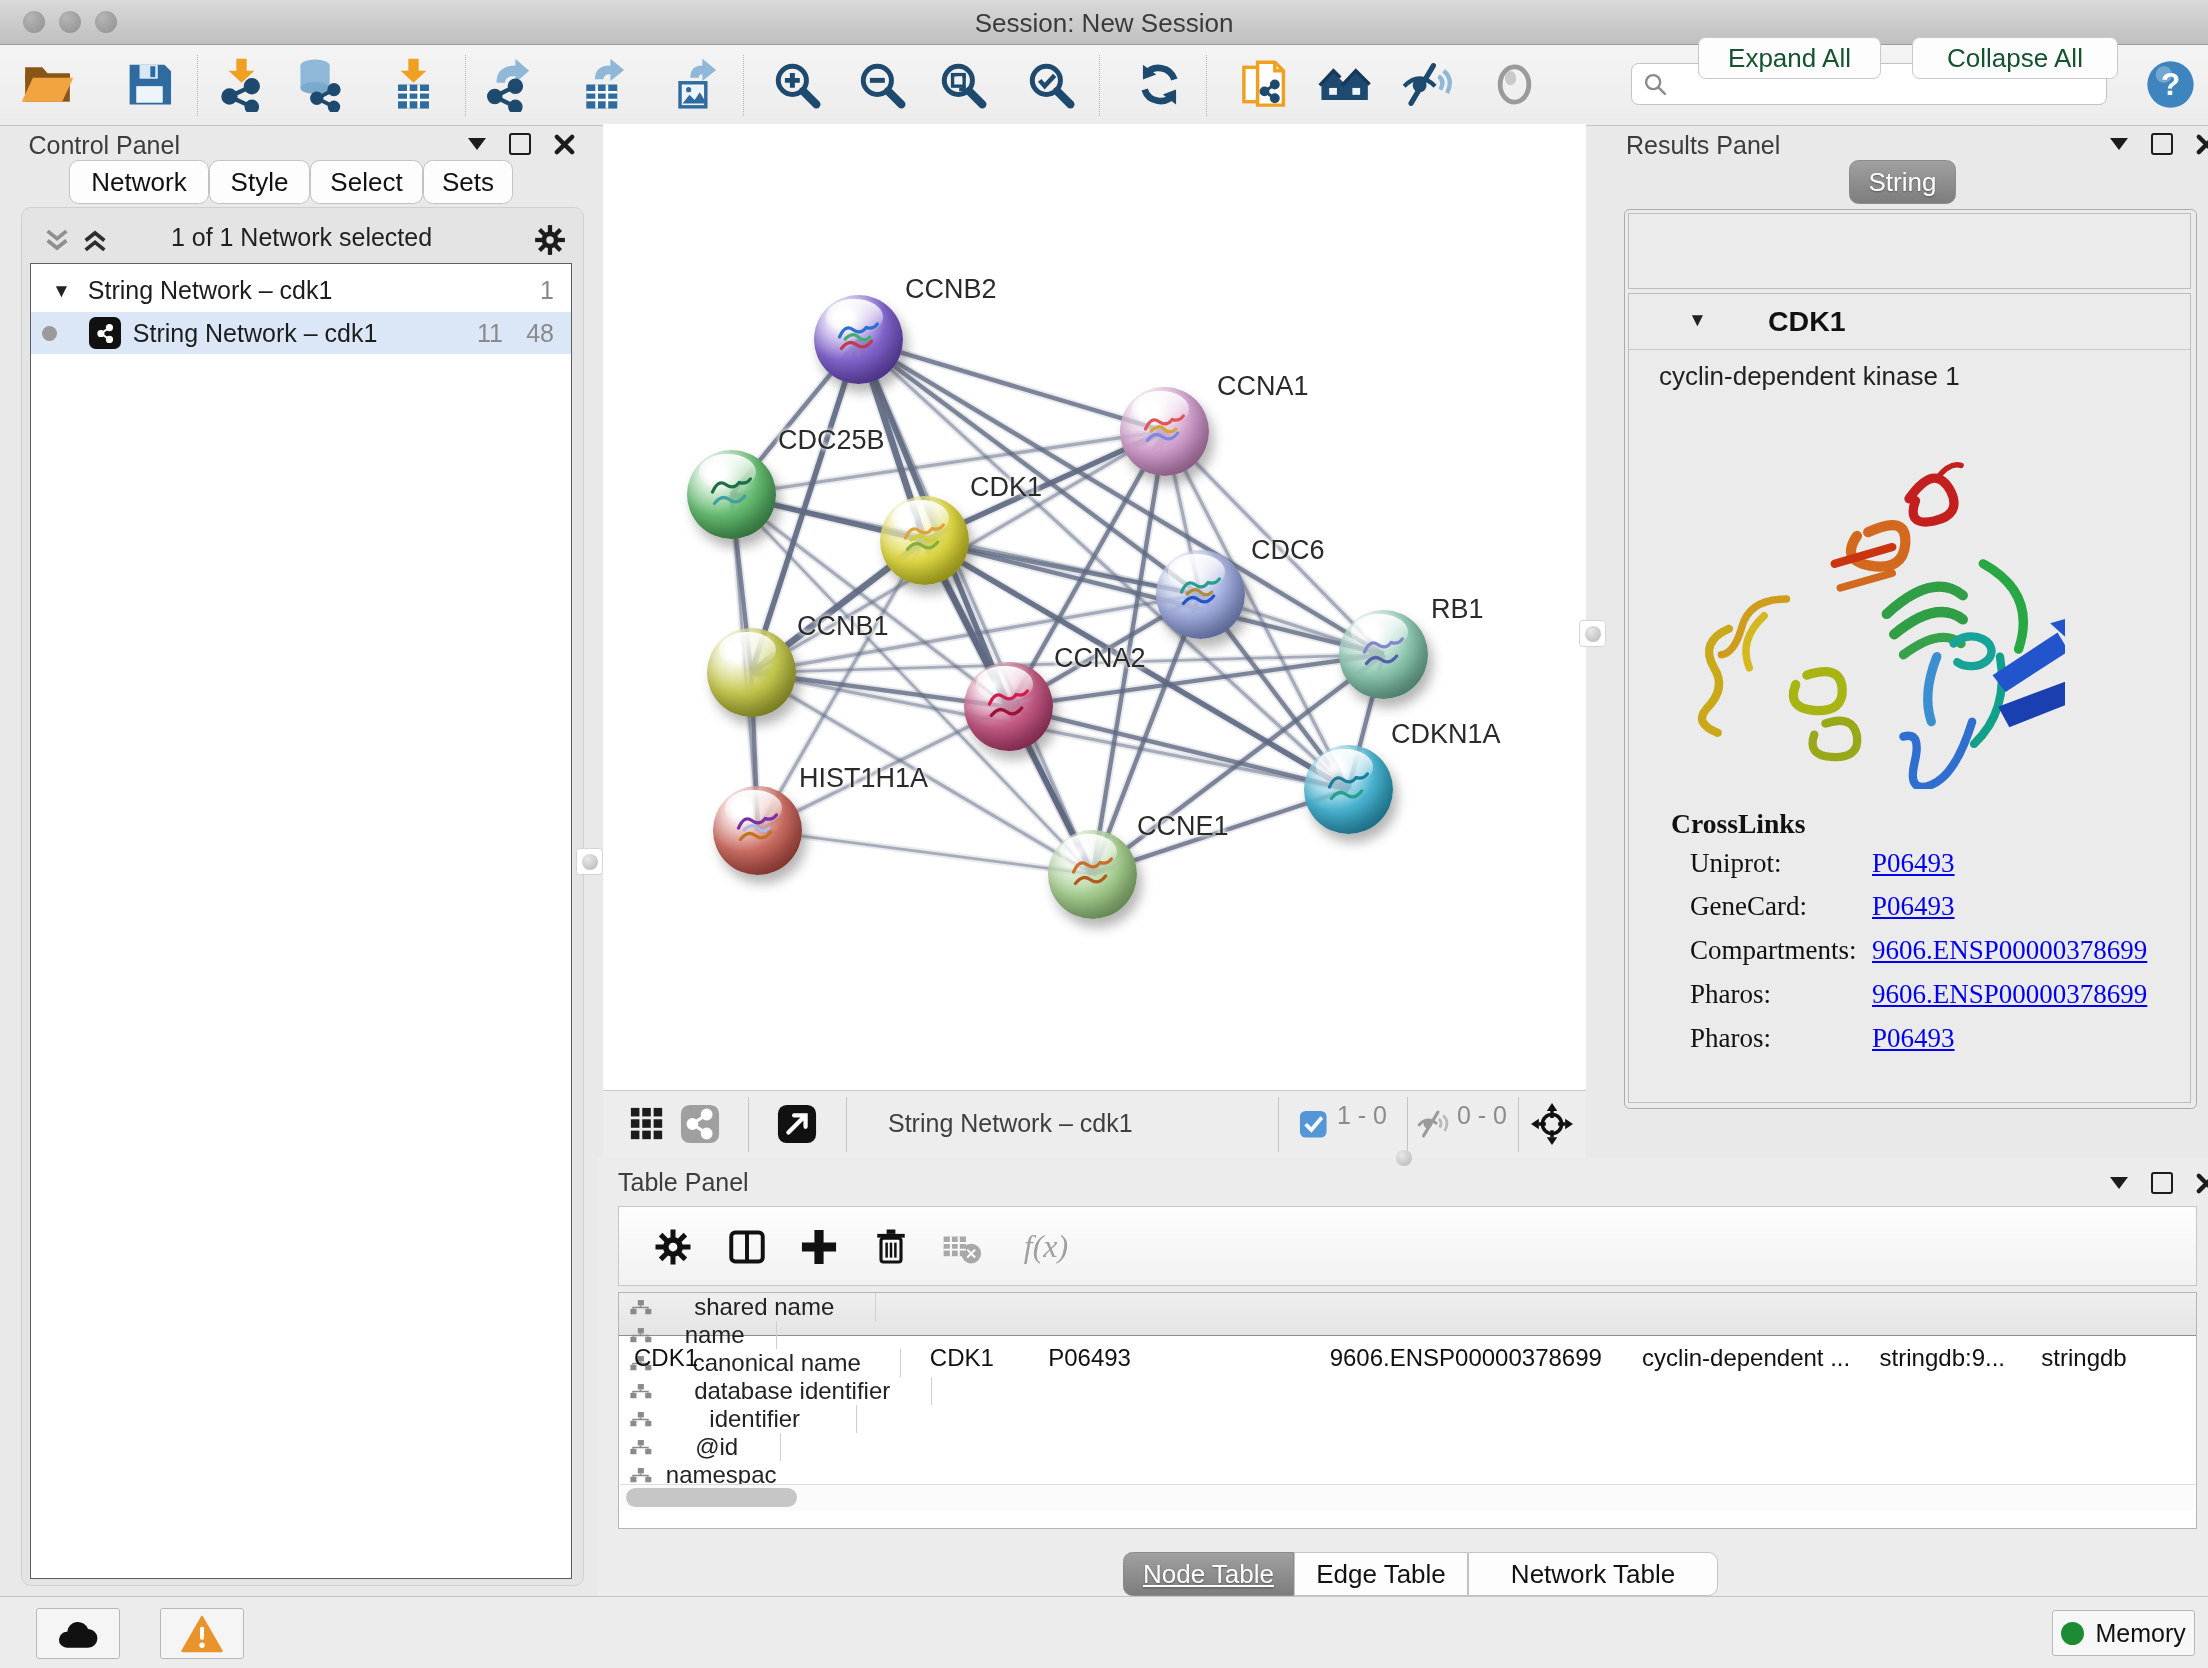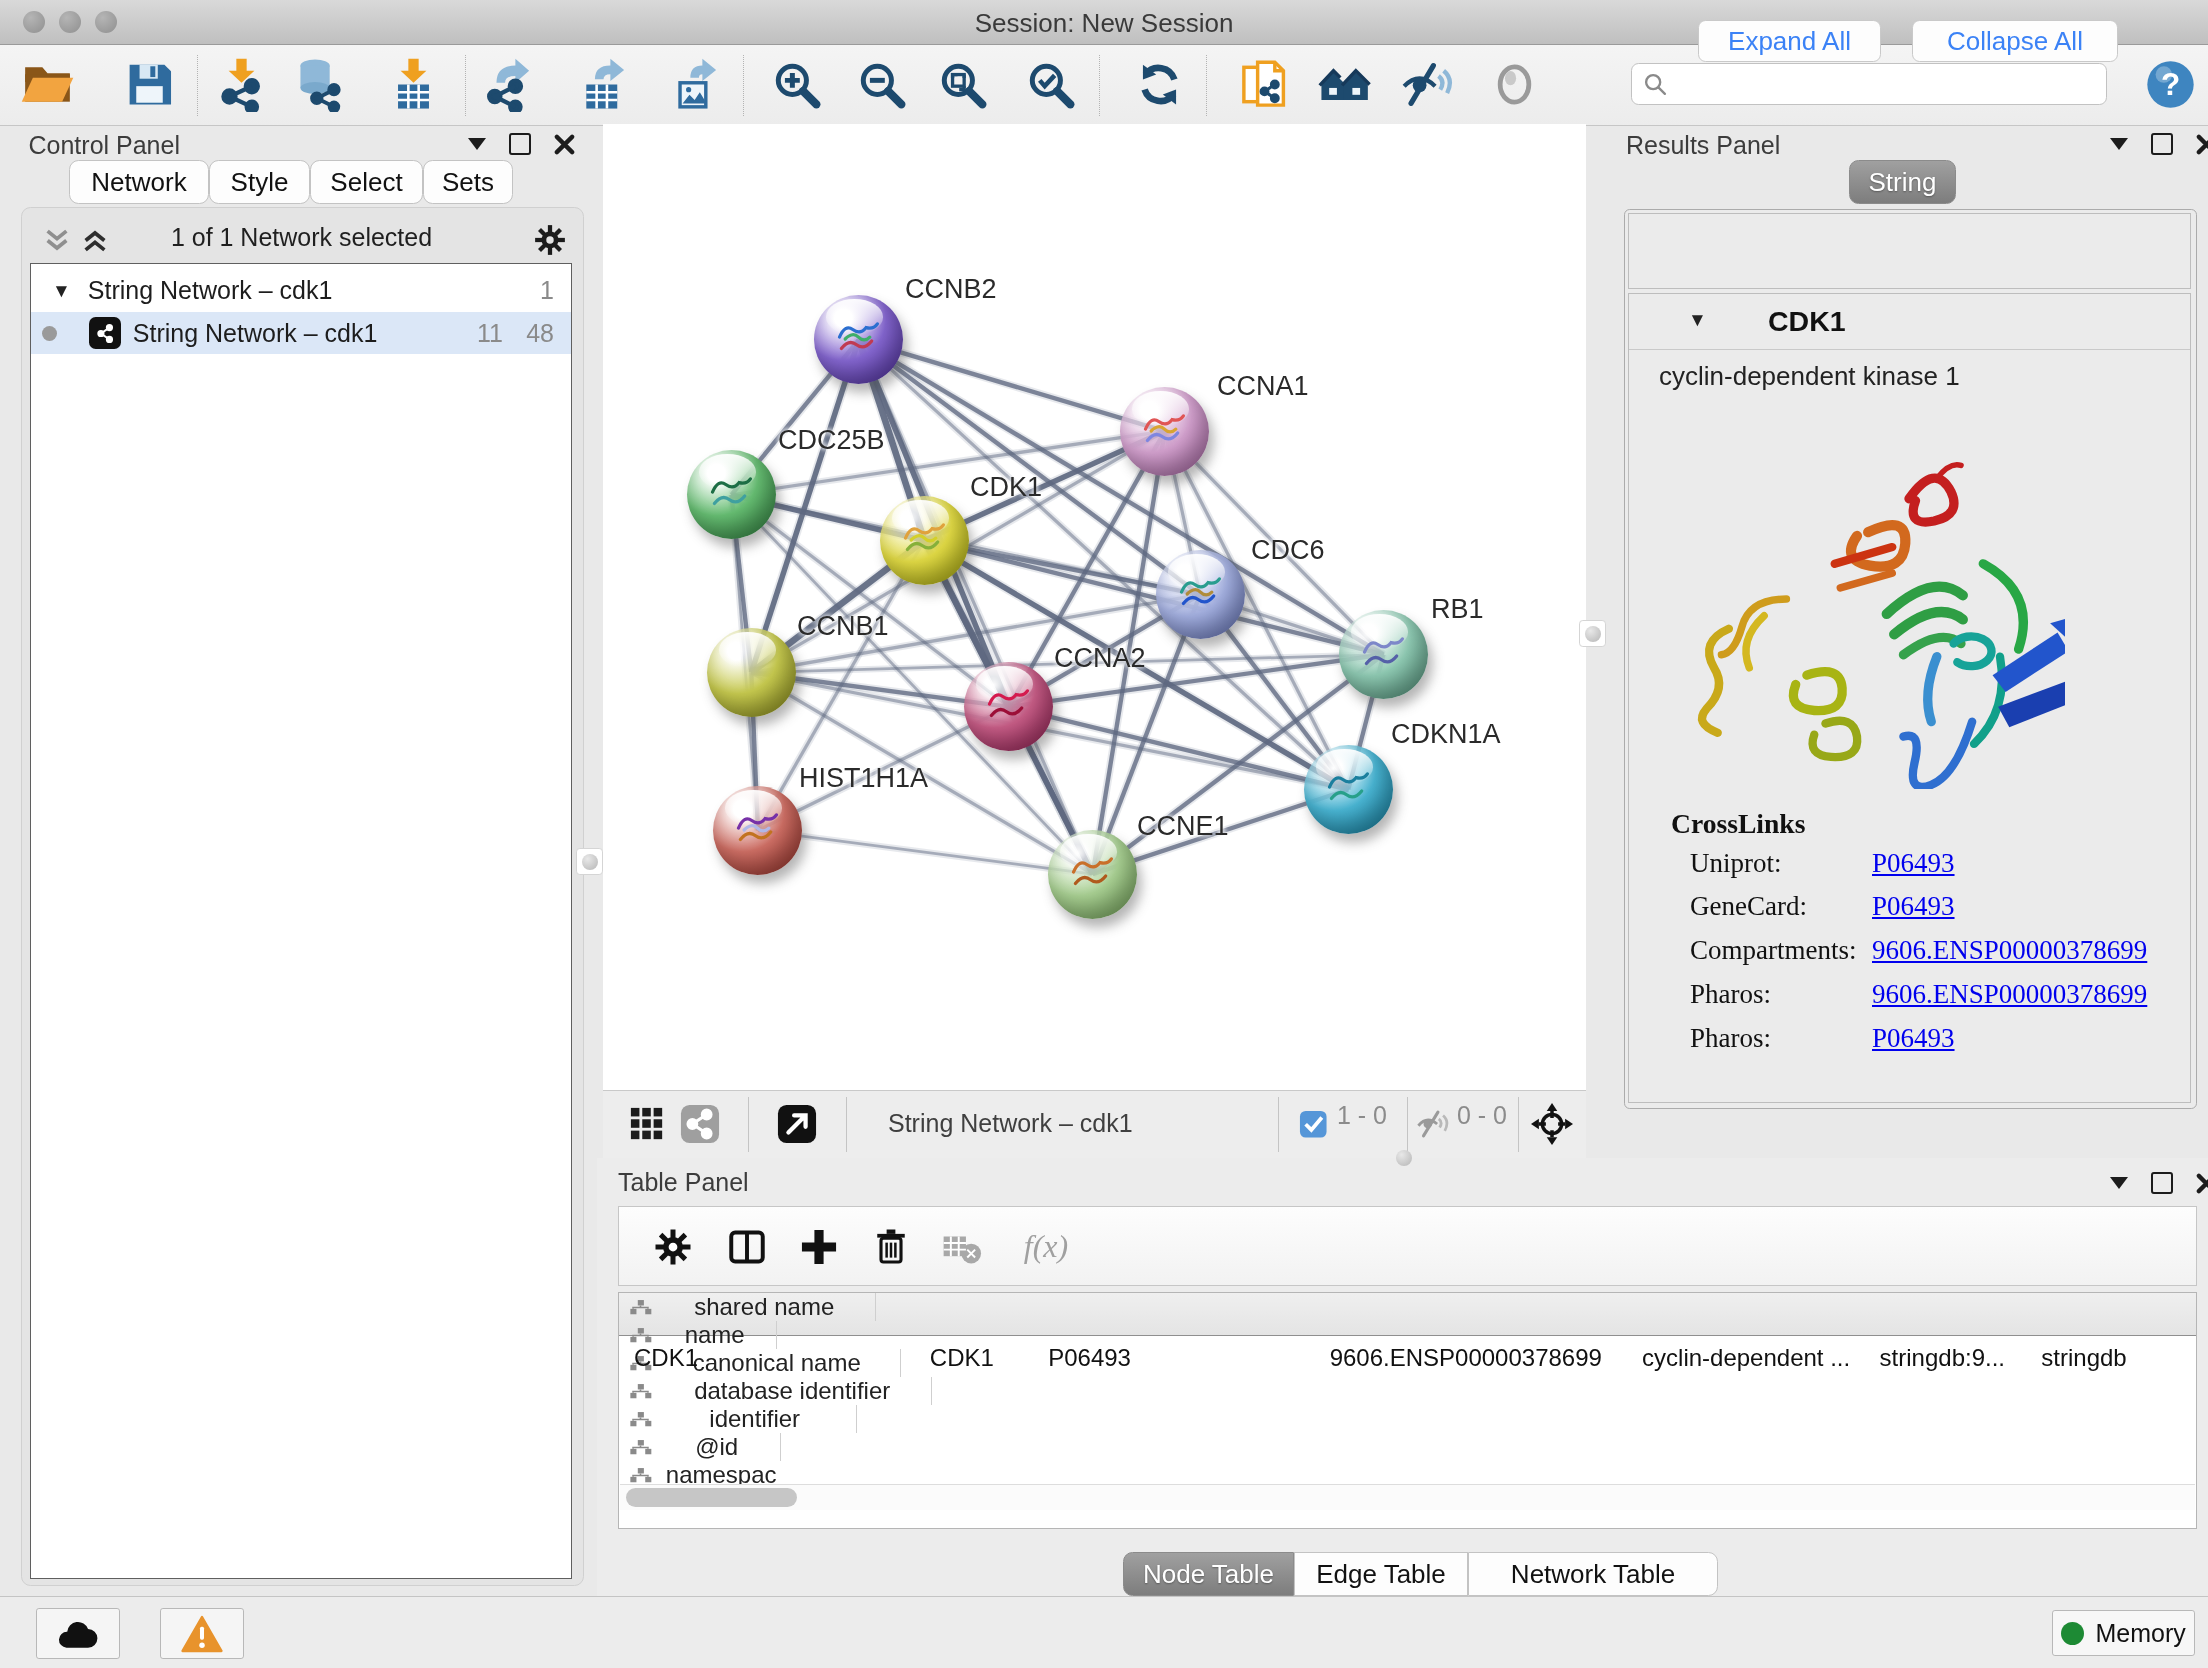--- a/index.html
+++ b/index.html
@@ -53,22 +53,22 @@
   .viewbar{position:absolute;left:603px;top:1090px;width:983px;height:67px;background:#ededed;
     border-top:1px solid #c9c9c9;border-bottom:1px solid #bdbdbd;}
   .vb-sep{position:absolute;top:5.7px;height:55px;width:0;border-left:1px solid #c4c4c4;}
   .vb-ic{position:absolute;top:12.4px;width:42px;height:42px;display:flex;align-items:center;justify-content:center;}
   .vb-txt{position:absolute;top:18px;font-size:25px;color:#3f3f3f;}
   .vb-cnt{position:absolute;top:10px;font-size:25px;color:#8b8b8b;}
   
   .rp-outer{position:absolute;left:1624px;top:209px;width:571px;height:898px;background:#ebebeb;
     border:1px solid #ababab;border-radius:5.7px;}
   .rp-btnbox{position:absolute;left:1628px;top:213px;width:563px;height:76px;border:1px solid #bdbdbd;box-sizing:border-box;}
-  .rp-btn{position:absolute;top:20px;height:40px;background:#fdfdfd;border:1px solid #c9c9c9;border-radius:7.6px;
-    font-size:26px;display:flex;align-items:center;justify-content:center;color:#3b82f6;}
+  .rp-btn{position:absolute;top:37px;height:40px;background:#fdfdfd;border:1px solid #c9c9c9;border-radius:7.6px;
+    font-size:26px;display:flex;align-items:center;justify-content:center;color:#14532d;}
   .rp-content{position:absolute;left:1628px;top:293px;width:563px;height:810px;border:1px solid #bdbdbd;
     box-sizing:border-box;background:#ebebeb;overflow:hidden;}
   .rp-generow{position:absolute;left:0;top:0;width:100%;height:55px;border-bottom:1px solid #c9c9c9;}
   .rp-gene{position:absolute;left:139px;top:11.4px;font-size:28.5px;font-weight:bold;color:#111;}
   .rp-desc{position:absolute;left:30px;top:67px;font-size:26px;color:#222;}
   .serif{font-family:"Liberation Serif","DejaVu Serif",serif;}
   .xl-head{position:absolute;left:42px;font-size:27.6px;font-weight:bold;color:#111;}
   .xl-label{position:absolute;left:61px;font-size:27px;color:#111;}
   .xl-link{position:absolute;left:243px;font-size:27px;color:#0000EE;text-decoration:underline;cursor:pointer;}
   
@@ -80,21 +80,21 @@
   .tgrid{position:absolute;left:618px;top:1292px;width:1579px;background:#fff;border:1px solid #b5b5b5;box-sizing:border-box;}
   .thead{display:flex;height:42px;background:linear-gradient(#efefef,#e4e4e4);border-bottom:1.9px solid #8f8f8f;flex-direction:column;}
   .hcell{display:flex;align-items:center;box-sizing:border-box;border-right:1px solid #cfcfcf;padding-left:9.5px;gap:9.5px;}
   .hcell span{flex:1;text-align:center;font-size:24px;color:#222;padding-right:7.6px;white-space:nowrap;overflow:hidden;}
   .trow{display:flex;height:44px;}
   .bcell{box-sizing:border-box;padding-left:15px;font-size:24px;color:#111;display:flex;align-items:center;white-space:nowrap;overflow:hidden;}
   .tp-scroll{position:absolute;left:620px;top:1484px;width:1575px;height:25px;background:#fbfbfb;border-top:1px solid #ddd;}
   .tp-thumb{position:absolute;left:5.7px;top:2.9px;width:171px;height:19px;background:#c6c6c6;border-radius:9.5px;}
   .tp-tabs{position:absolute;left:1123px;top:1552px;display:flex;}
   .tp-tabs .tabbtn{border-radius:0;}
-  .tp-tabs .tabbtn:first-child{border-radius:9.5px 0 0 9.5px;}
+  .tp-tabs .tabbtn:first-child{border-radius:9.5px 0 0 9.5px;text-decoration:underline;}
   .tp-tabs .tabbtn:last-child{border-radius:0 9.5px 9.5px 0;}
   
   .statusbar{position:absolute;left:0;top:1596px;width:2208px;height:72px;background:#ececec;border-top:1px solid #c4c4c4;}
   .sbtn{position:absolute;top:11.4px;width:84px;height:51px;background:#f5f5f5;border:1.9px solid #b8b8b8;border-radius:2.9px;
     display:flex;align-items:center;justify-content:center;box-sizing:border-box;}
   .membtn{position:absolute;left:2052px;top:13.3px;width:143px;height:46px;background:#f7f7f7;border:1.9px solid #b8b8b8;
     border-radius:2.9px;display:flex;align-items:center;justify-content:center;gap:11.4px;box-sizing:border-box;}
   .memdot{width:23px;height:23px;border-radius:50%;background:#1d8a34;}
   .membtn span{font-size:25px;color:#111;}
   .splitter{position:absolute;width:25px;height:25px;background:#fff;border:1px solid #d5d5d5;border-radius:3.8px;

